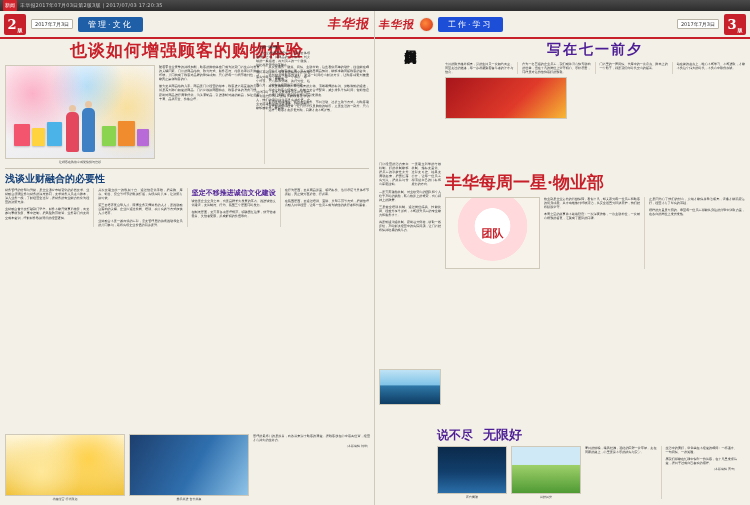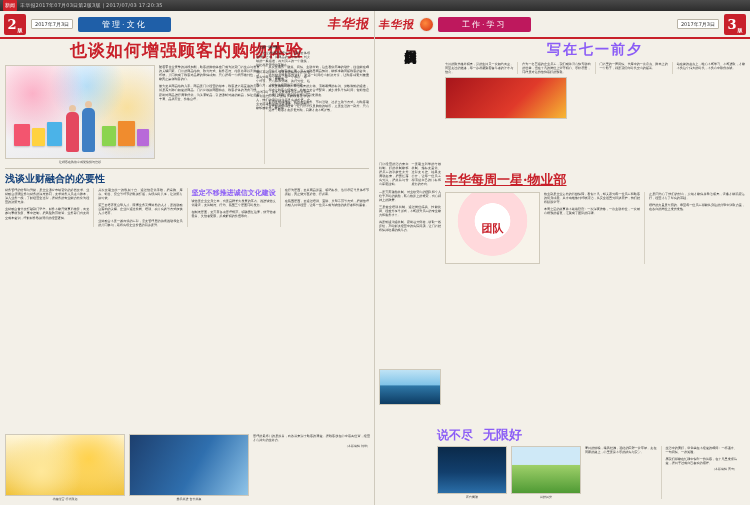--- a/index.html
+++ b/index.html
@@ -33,24 +33,24 @@
   .masthead{position:relative;height:26px;border-bottom:2px solid #c8202a;}
   .mh-inner{display:flex;align-items:center;height:26px;padding:0 4px;gap:5px;}
   .pagenum{
     width:22px;height:21px;background:#c8202a;color:#fff;border-radius:2px;
     display:flex;align-items:center;justify-content:center;
     font-family:"DejaVu Serif","Liberation Serif",serif;font-weight:bold;font-size:13px;
   }
   .pagenum small{font-size:5px;margin-left:1px;align-self:flex-end;margin-bottom:2px;}
   .mh-date{font-size:5px;color:#333;border:1px solid #b9b3a5;padding:1px 3px;border-radius:1px;background:#fff;}
   .mh-cat{
-    background:#1f5fa8;color:#fff;font-size:8px;padding:2px 24px;border-radius:2px;
+    background:#1f5fa8;color:#fff;font-size:8px;padding:2px 10px;border-radius:2px;
     letter-spacing:2px;font-family:"DejaVu Serif","Liberation Serif",serif;
   }
-  .mh-cat.green{background:#be185d;}
+  .mh-cat.green{background:#1d4ed8;}
   .mh-spacer{flex:1;}
   .flag{
     font-family:"DejaVu Serif","Liberation Serif",serif;
     color:#c8202a;font-weight:bold;font-size:13px;letter-spacing:1px;
     transform:skewX(-8deg);
   }
   .flag-sm{font-size:11px;}
   .sunmark{
     width:13px;height:13px;border-radius:50%;
     background:radial-gradient(circle at 40% 40%,#ff8a3d,#d12a12);
@@ -62,21 +62,21 @@
     font-size:3.1px;line-height:4.1px;color:#2c2c2c;text-align:justify;
     word-break:break-all;font-family:"DejaVu Sans","Liberation Sans",sans-serif;
   }
 
   
   .hl-red{
     color:#c8202a;font-family:"DejaVu Serif","Liberation Serif",serif;
     font-weight:bold;text-align:center;
   }
   .hl-blue{color:#14417a;font-family:"DejaVu Serif","Liberation Serif",serif;font-weight:bold;}
-  .hl-black{color:#8b5cf6;font-family:"DejaVu Serif","Liberation Serif",serif;font-weight:bold;}
+  .hl-black{color:#4c1d95;font-family:"DejaVu Serif","Liberation Serif",serif;font-weight:bold;}
 
   
   .cols{display:flex;gap:4px;}
   .col{flex:1;}
   .vrule{width:1px;background:#d6d1c4;}
   .hrule{height:1px;background:#c8c3b5;margin:3px 0;}
   .pad{padding:0 5px;box-sizing:border-box;}
 
   
   .img{border:1px solid #cfc9ba;background:#ccc;overflow:hidden;position:relative;}
@@ -297,21 +297,21 @@
           </div>
           <div class="vrule"></div>
           <div class="col">
             <div class="fill">站在新的起点上，唯有不断学习、不断进取，才能不负这个伟大的时代，不负心中那份赤诚。</div>
           </div>
         </div>
         <div class="img redimg" style="margin-top:3px;height:40px;width:120px;"></div>
       </div>
 
       <div style="position:absolute;left:70px;top:160px;width:300px;">
-        <div class="hl-red" style="font-size:13px;text-align:left;text-decoration:underline;">丰华每周一星·物业部</div>
+        <div class="hl-red" style="font-size:17px;text-align:left;">丰华每周一星·物业部</div>
         <div class="cols" style="margin-top:3px;">
           <div style="width:95px;">
             <div class="img teamimg">
               <div style="position:absolute;left:50%;top:50%;transform:translate(-50%,-50%);font-family:'DejaVu Serif','Liberation Serif',serif;font-weight:bold;color:#c8202a;font-size:11px;">团队</div>
             </div>
           </div>
           <div class="col">
             <div class="fill">物业部是企业运转的后勤保障，看似平凡，却关系到每一位员工和顾客的切身感受。从水电维修到环境清洁，从安全巡查到设施养护，他们始终默默坚守。</div>
             <div class="fill" style="margin-top:3px;">本周之星的故事并不轰轰烈烈：一次深夜抢修，一次主动补位，一次耐心细致的答复，汇聚成了团队的口碑。</div>
           </div>

